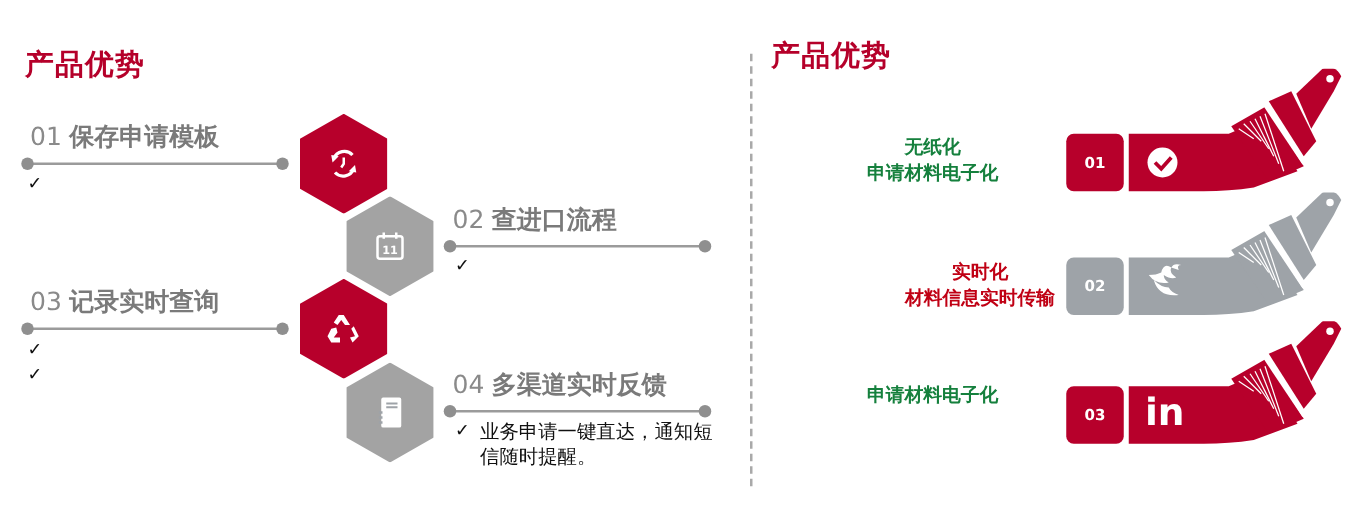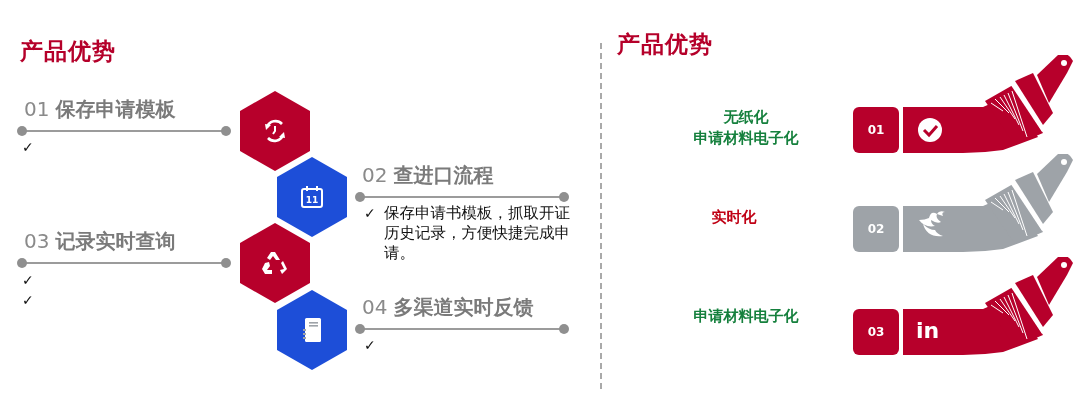--- a/index.html
+++ b/index.html
@@ -26,21 +26,21 @@
   .bullet { display: flex; }
   .bullet .chk { width: 22px; flex: none; font-size: 14px; padding-left: 2px; }
   .bullet .txt { flex: 1; }
 
   .hex {
     position: absolute; width: 70px; height: 80px;
     clip-path: polygon(50% 0, 100% 25%, 100% 75%, 50% 100%, 0 75%, 0 25%);
     display: flex; align-items: center; justify-content: center;
   }
   .hex.red { background: #b7002b; }
-  .hex.grey { background: #1d4ed8; }
+  .hex.grey { background: #a3a3a3; }
 
   .divider {
     position: absolute; left: 600px; top: 43px; height: 346px; width: 0;
     border-left: 2px dashed #a9a9a9;
   }
 
   .adv-text {
     position: absolute; text-align: center; font-weight: bold; font-size: 15px; line-height: 21px; color: #15803d;
     width: 200px;
   }
@@ -94,36 +94,36 @@
   <div class="feature-title">
     <span class="num">02</span><span class="name">查进口流程</span>
   </div>
   <div class="feature-line" style="top:34px; width:208px;">
     <span class="dot l"></span>
       <span class="dot r"></span>
   </div>
   <div class="feature-body" style="top:41px; left:4px; width:212px;">
     <div class="bullet">
         <span class="chk">✓</span>
-        <span class="txt">保存申请书模板，抓取开证历史记录，方便快捷完成申请。</span>
       </div>
   </div>
 </div>
 
 <div class="feature" style="left:358px; top:294px;">
   <div class="feature-title">
     <span class="num">04</span><span class="name">多渠道实时反馈</span>
   </div>
   <div class="feature-line" style="top:34px; width:208px;">
     <span class="dot l"></span>
       <span class="dot r"></span>
   </div>
   <div class="feature-body" style="top:41px; left:4px; width:212px;">
     <div class="bullet">
         <span class="chk">✓</span>
+        <span class="txt">业务申请一键直达，通知短信随时提醒。</span>
       </div>
   </div>
 </div>
 
 <div class="hex red" style="left:240px; top:91px;">
   <svg width="26" height="26" viewBox="0 0 26 26">
     <path d="M5 9 A9 9 0 0 1 20 6" fill="none" stroke="#fff" stroke-width="2.6"></path>
     <path d="M21 17 A9 9 0 0 1 6 20" fill="none" stroke="#fff" stroke-width="2.6"></path>
     <polygon points="3,6 9,7 4,12" fill="#fff"></polygon>
     <polygon points="23,20 17,19 22,14" fill="#fff"></polygon>
@@ -157,22 +157,23 @@
 </div>
 
 <div class="divider"></div>
 
 <div class="section-title" style="left:617px; top:29px;">产品优势</div>
 
 <div class="adv-text" style="left:646px; top:107px;">
   <div>无纸化</div>
   <div>申请材料电子化</div>
 </div>
-<div class="adv-text hl" style="left:634px; top:207px;">
+<div class="adv-text hl" style="left:684px; top:207px;">
   <div>实时化</div>
+  <div>材料信息实时传输</div>
 </div>
 <div class="adv-text" style="left:646px; top:306px;">
   <div>申请材料电子化</div>
 </div>
 
 <div class="brush" style="left:853px; top:55px;">
   <div class="numbox" style="top:52px; background:#b7002b;">01</div>
   <svg width="230" height="110" viewBox="0 0 230 110" style="position:absolute; left:0; top:0;">
     <path d="M50 52 L130 52 L158 40 L185 82 L150 95 Q130 98 110 98 L50 98 Z" fill="#b7002b"></path>
     <path d="M132 46 L160 30 L190 78 L162 90 Z" fill="#b7002b"></path>
@@ -225,14 +226,14 @@
       <line x1="147" y1="42" x2="162" y2="64"></line>
         <line x1="151" y1="40" x2="166" y2="70"></line>
       <line x1="155" y1="38" x2="170" y2="76"></line>
         <line x1="159" y1="36" x2="174" y2="82"></line>
     </g>
     <line x1="158" y1="28" x2="190" y2="76" stroke="#fff" stroke-width="2.5"></line>
     <path d="M162 26 L180 18 L200 58 L190 70 Z" fill="#b7002b"></path>
     <path d="M184 20 L205 0 Q215 -4 220 6 L214 18 L196 48 Z" fill="#b7002b"></path>
     <circle cx="211" cy="8" r="3" fill="#fff"></circle>
   </svg>
-  <div style="position:absolute; left:63px; top:56px; color:#fff; font-weight:bold; font-size:22px; line-height:40px; font-family:'DejaVu Sans', sans-serif;">in</div>
+  <div style="position:absolute; left:63px; top:56px; color:#fff; font-weight:bold; font-size:30px; line-height:40px; font-family:'DejaVu Sans', sans-serif;">in</div>
 </div>
 
 </body></html>

